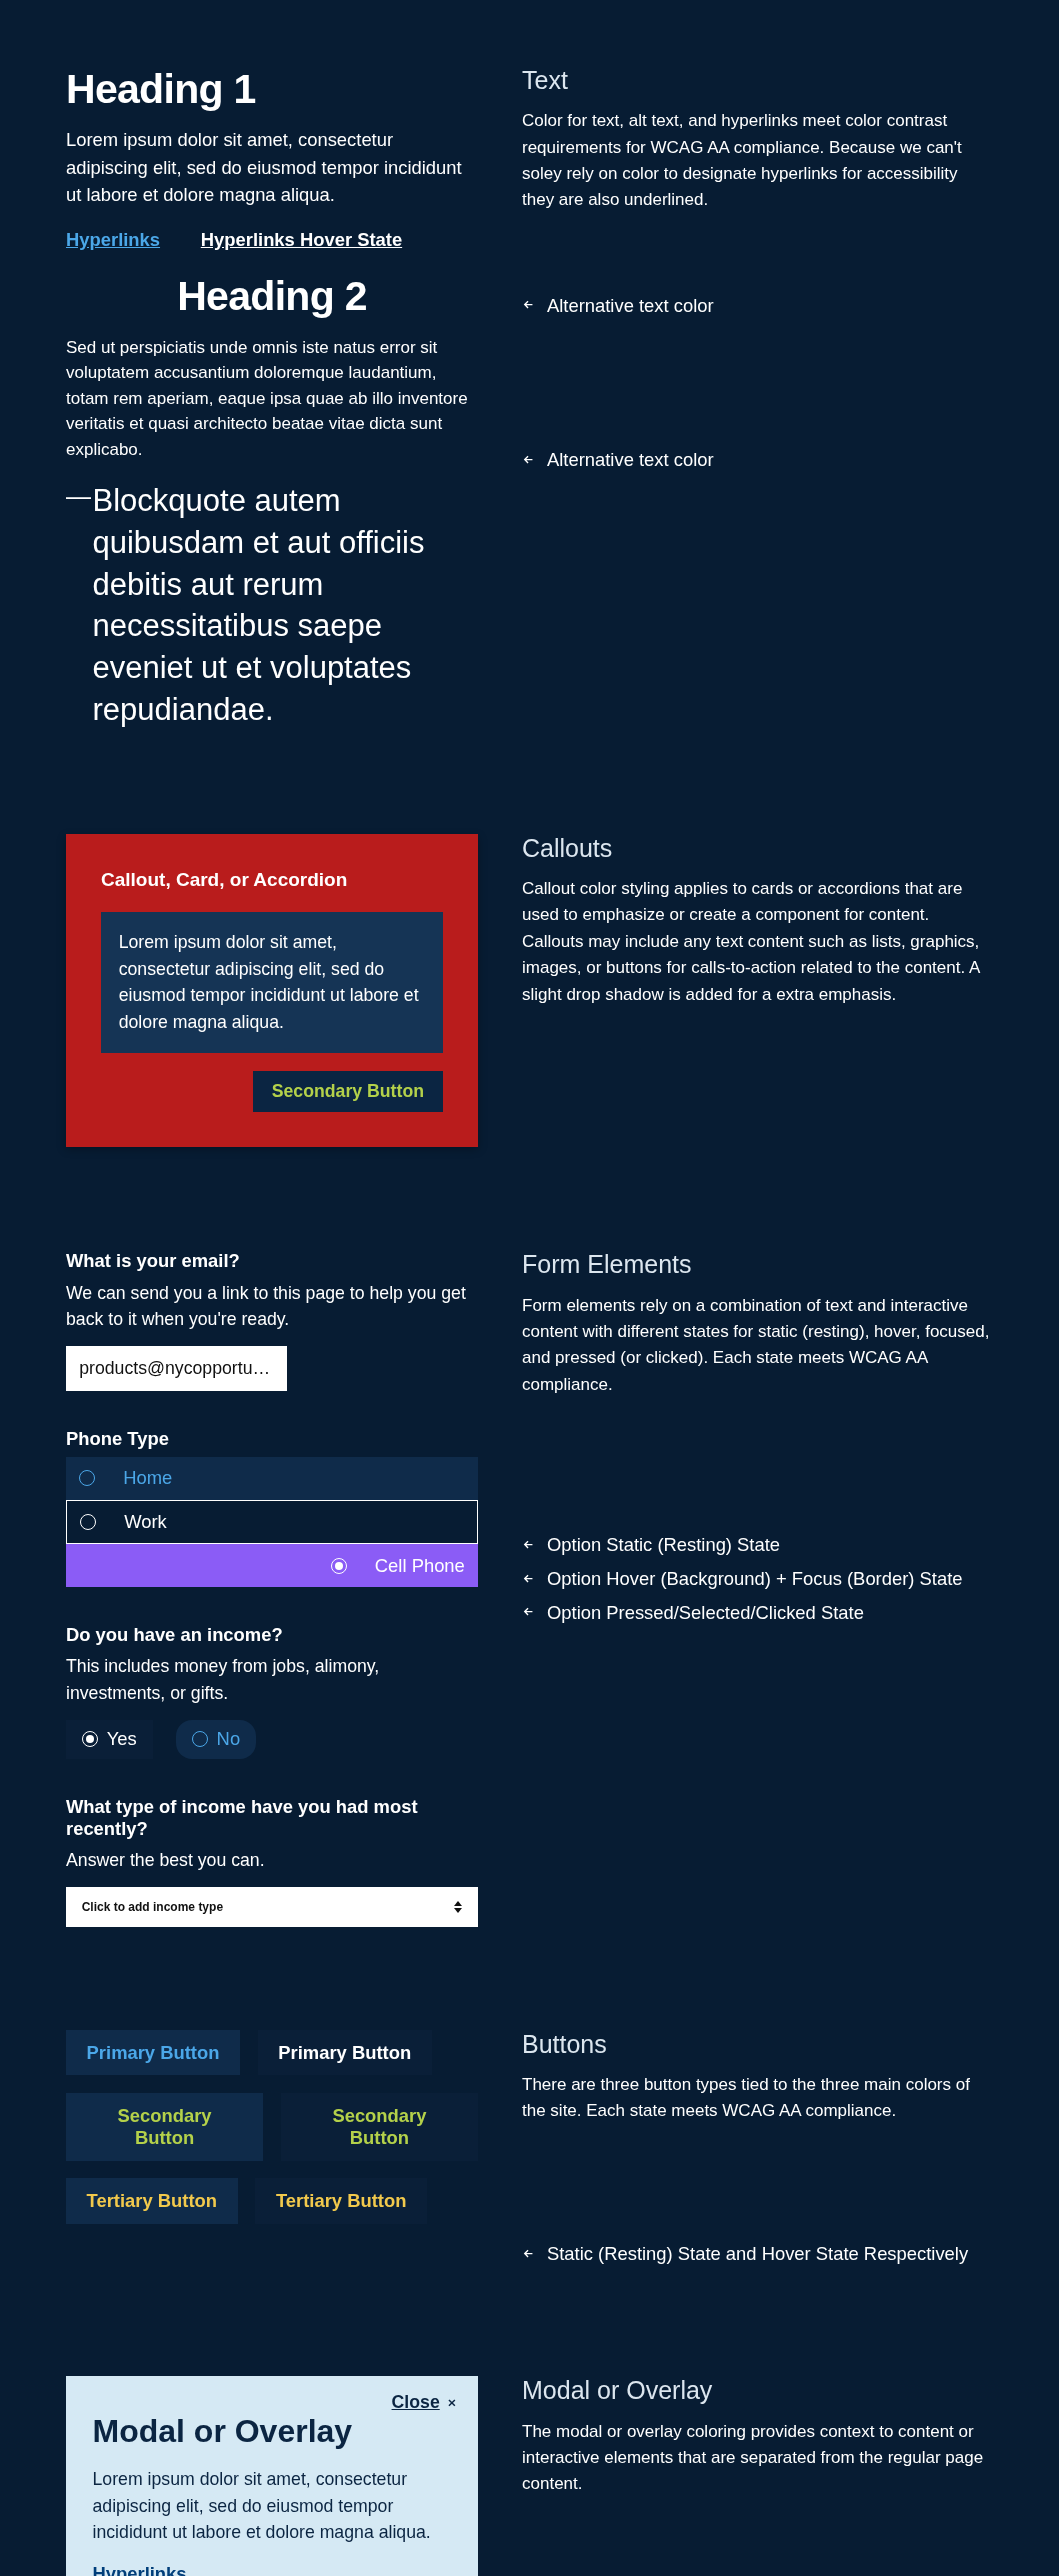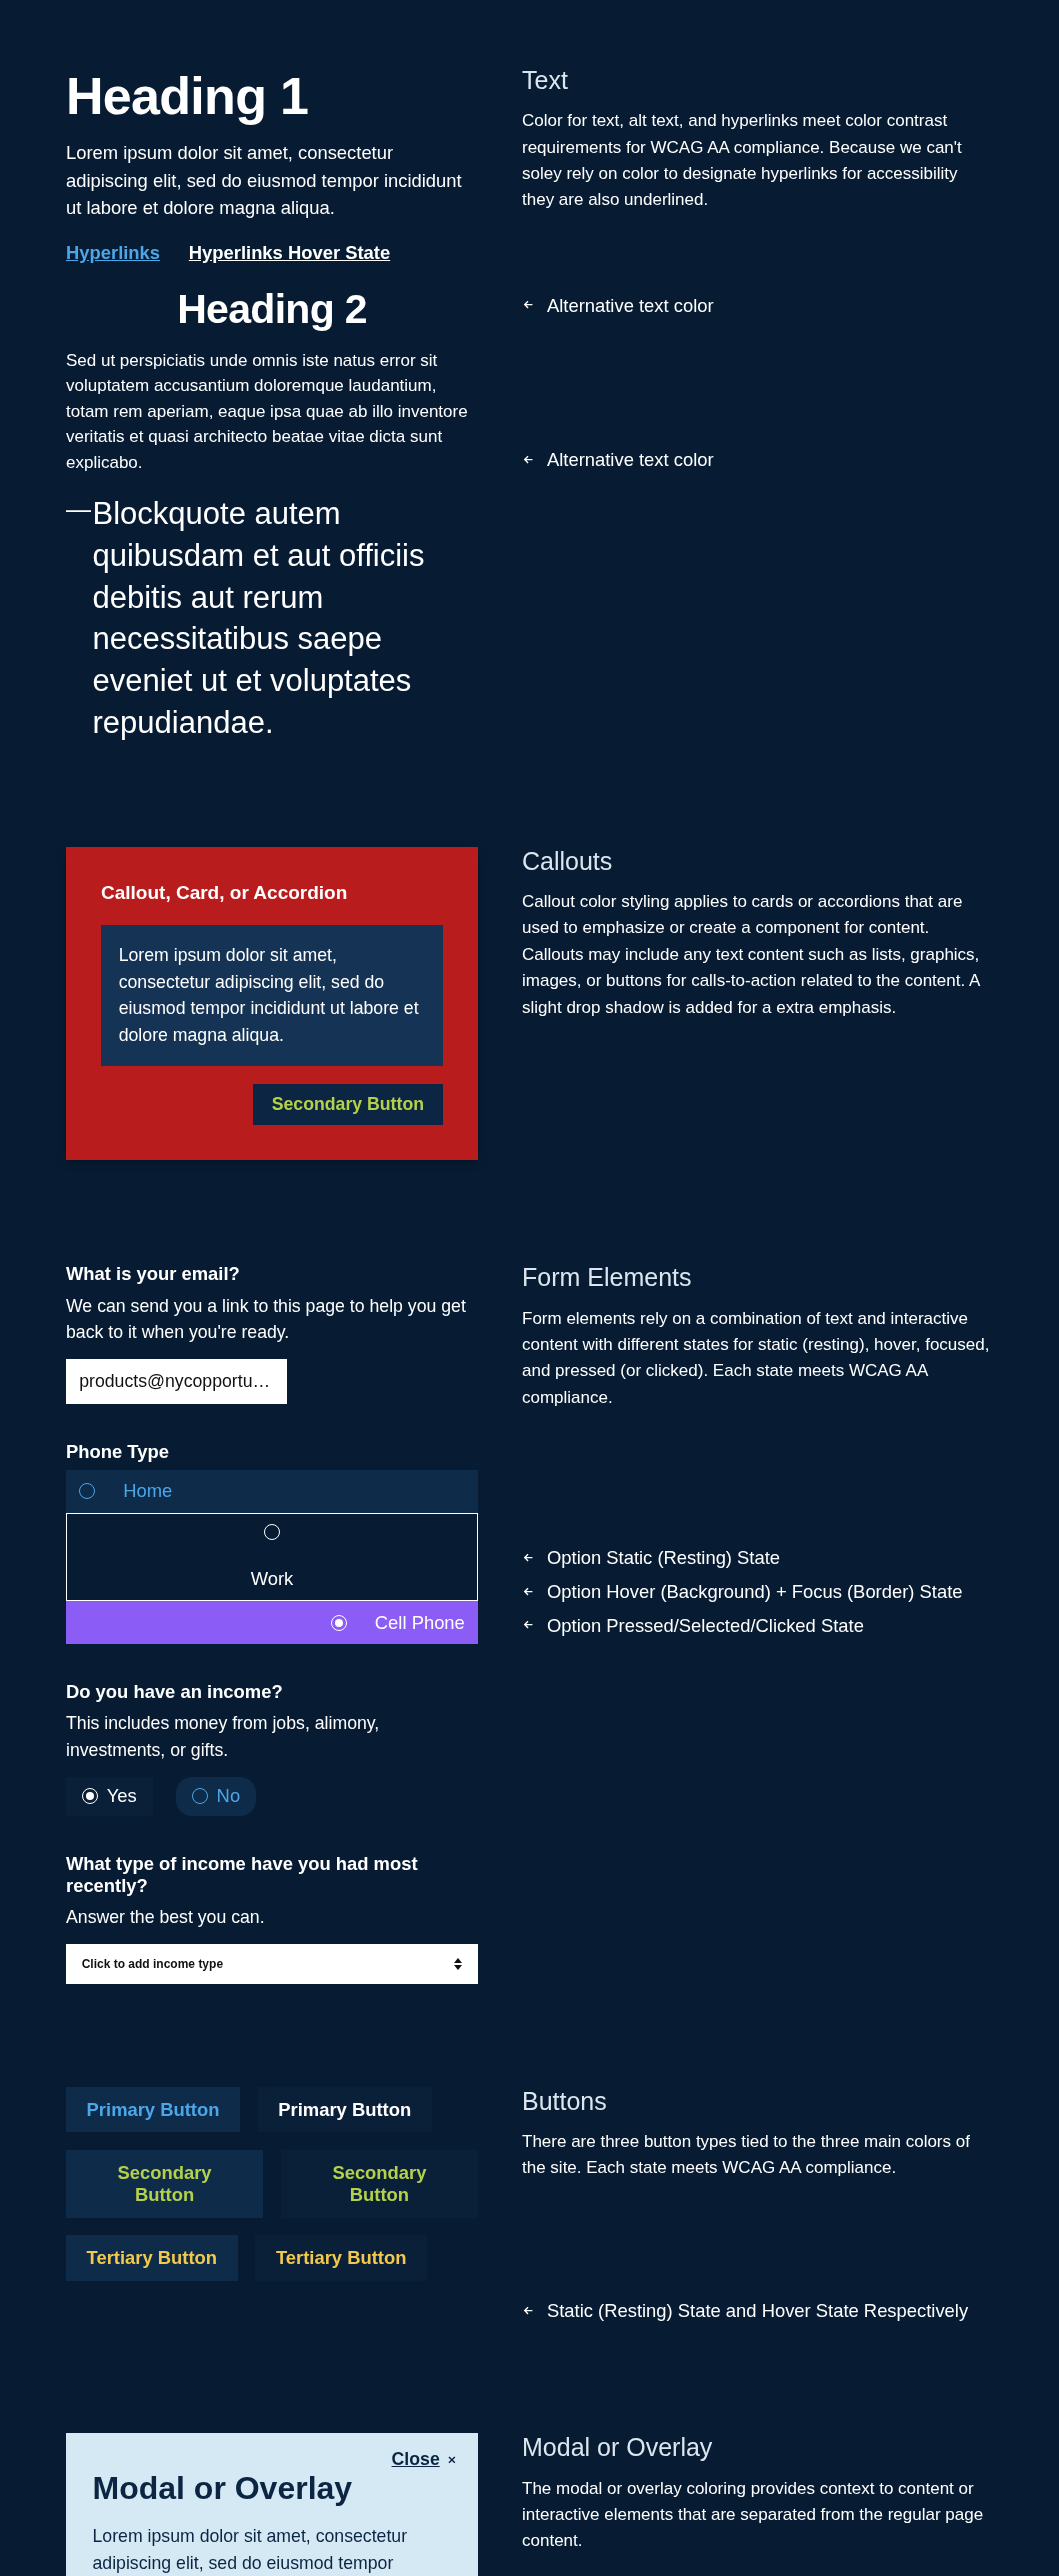--- a/index.html
+++ b/index.html
@@ -7,47 +7,47 @@
   background: #071c33;
   color: #fff;
   font-family: -apple-system, BlinkMacSystemFont, "Segoe UI", Helvetica, Arial, sans-serif;
   font-size: 20.6px;
   padding: 66px;
   width: 1060px;
 }
 .row { display: flex; gap: 44px; margin-bottom: 37px; }
 .left { width: 412px; flex-shrink: 0; }
 .right { flex: 1; }
-h1 { font-size: 52px; font-weight: 800; margin-bottom: 13.2px; letter-spacing: -0.7px; }
+h1 { font-size: 41px; font-weight: 800; margin-bottom: 13.2px; letter-spacing: -0.7px; }
 h2.heading2 { font-size: 41px; font-weight: 700; margin-bottom: 15px; letter-spacing: -0.7px; text-align: center; }
 .body-text { font-size: 18.4px; line-height: 1.5; margin-bottom: 17.7px; font-weight: 400; }
 .small-text { font-size: 17px; line-height: 1.5; }
 .link { color: #4ba7e8; font-weight: 700; text-decoration: underline; font-size: 18.4px; }
-.link-hover { color: #fff; font-weight: 700; text-decoration: underline; font-size: 18.4px; margin-left: 23px; }
+.link-hover { color: #fff; font-weight: 700; text-decoration: underline; font-size: 18.4px; margin-left: 35px; }
 .section-title { font-size: 25px; font-weight: 400; margin-bottom: 13.2px; color: #dce6ef; }
 .section-desc { font-size: 17px; line-height: 1.55; color: #fff; font-weight: 400; }
 .blockquote { font-size: 31px; line-height: 1.35; font-weight: 300; padding-left: 26.5px; position: relative; margin-top: 14.7px; }
 .blockquote::before { content: "—"; position: absolute; left: 0; top: 0; font-size: 25px; }
 .arrow-line { display: flex; align-items: center; gap: 11.8px; font-size: 18.4px; margin-bottom: 8.8px; }
 .arrow-line svg { flex-shrink: 0; }
 
 .callout-card { background: #b91c1c; padding: 35px; box-shadow: 0 2.9px 8.8px rgba(0,0,0,0.3); }
 .callout-title { font-size: 19px; font-weight: 700; margin-bottom: 20.6px; }
 .callout-body { background: #153455; padding: 17.7px; font-size: 17.7px; line-height: 1.5; }
 .callout-btn-wrap { display: flex; justify-content: flex-end; margin-top: 17.7px; }
 .btn-secondary-card { background: #0b2542; color: #b4d14a; border: none; padding: 10.3px 19px; font-size: 17.7px; font-weight: 600; }
 
 .form-label { font-size: 18.4px; font-weight: 700; margin-bottom: 7.4px; }
 .form-help { font-size: 17.7px; line-height: 1.5; margin-bottom: 13.2px; font-weight: 400; }
 .text-input { background: #fff; color: #111; border: none; padding: 11.8px 13.2px; font-size: 17.7px; width: 221px; overflow: hidden; white-space: nowrap; text-overflow: ellipsis; }
 
 .option-list { display: flex; flex-direction: column; }
 .option { display: flex; align-items: center; gap: 28px; padding: 10.3px 13.2px; font-size: 18.4px; }
 .option.resting { background: #0f2b4a; color: #4ba7e8; }
-.option.hover-focus { background: #071c33; border: 1.5px solid #fff; flex-direction: column; }
+.option.hover-focus { background: #071c33; border: 1.5px solid #fff; }
 .option.selected { background: #8b5cf6; justify-content: flex-end; }
 .radio-outline { width: 16px; height: 16px; border-radius: 50%; border: 1.8px solid currentColor; display: inline-block; }
 .radio-filled { width: 16px; height: 16px; border-radius: 50%; border: 1.8px solid #fff; display: inline-flex; align-items: center; justify-content: center; }
 .radio-filled::after { content: ""; width: 8px; height: 8px; border-radius: 50%; background: #fff; }
 
 .inline-opts { display: flex; gap: 23px; }
 .inline-opt { display: flex; align-items: center; gap: 8.8px; padding: 8.8px 16px; font-size: 18.4px; }
 .inline-opt.sel { background: #0a1f38; }
 .inline-opt.unsel { background: #0f2b4a; color: #4ba7e8; border-radius: 16px; }
 

